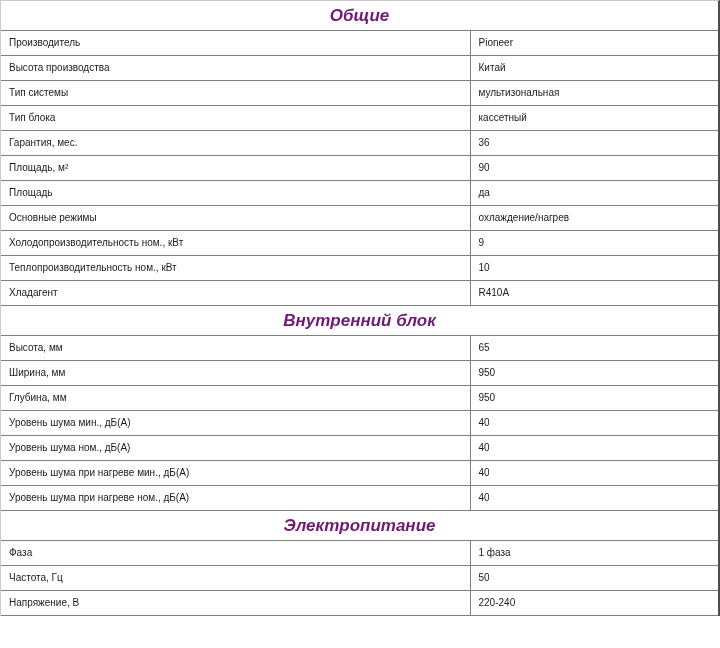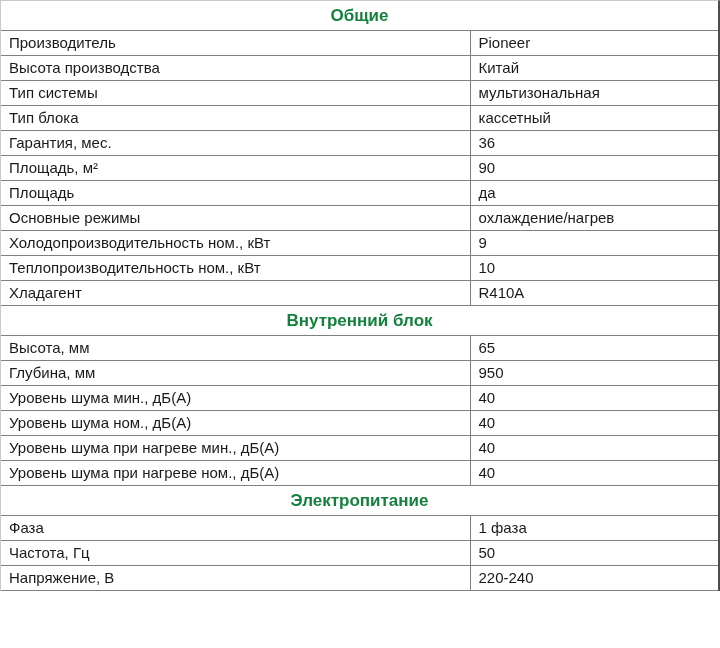--- a/index.html
+++ b/index.html
@@ -24,25 +24,26 @@
   }
   col.c-label { width: 469px; }
   col.c-value { width: auto; }
   th.section-header {
     font-size: 17px;
     line-height: 21px;
     font-weight: 700;
     text-align: center;
     padding: 4px 2px;
     border-bottom: 1px solid #808080;
-    color: #15803d;
+    color: #701a75;
     background: #ffffff;
+    font-style: italic;
   }
   td {
-    font-size: 15px;
+    font-size: 10px;
     line-height: 18px;
     padding: 3px 8px;
     border-bottom: 1px solid #808080;
     background: #ffffff;
     overflow: hidden;
     white-space: nowrap;
   }
   td.label-cell {
     text-align: left;
     border-right: 1px solid #808080;
@@ -109,20 +110,24 @@
           <td class="value-cell">R410A</td>
         </tr>
         <tr>
           <th colspan="2" class="section-header">Внутренний блок</th>
         </tr>
         <tr>
           <td class="label-cell">Высота, мм</td>
           <td class="value-cell">65</td>
         </tr>
         <tr>
+          <td class="label-cell">Ширина, мм</td>
+          <td class="value-cell">950</td>
+        </tr>
+        <tr>
           <td class="label-cell">Глубина, мм</td>
           <td class="value-cell">950</td>
         </tr>
         <tr>
           <td class="label-cell">Уровень шума мин., дБ(А)</td>
           <td class="value-cell">40</td>
         </tr>
         <tr>
           <td class="label-cell">Уровень шума ном., дБ(А)</td>
           <td class="value-cell">40</td>

